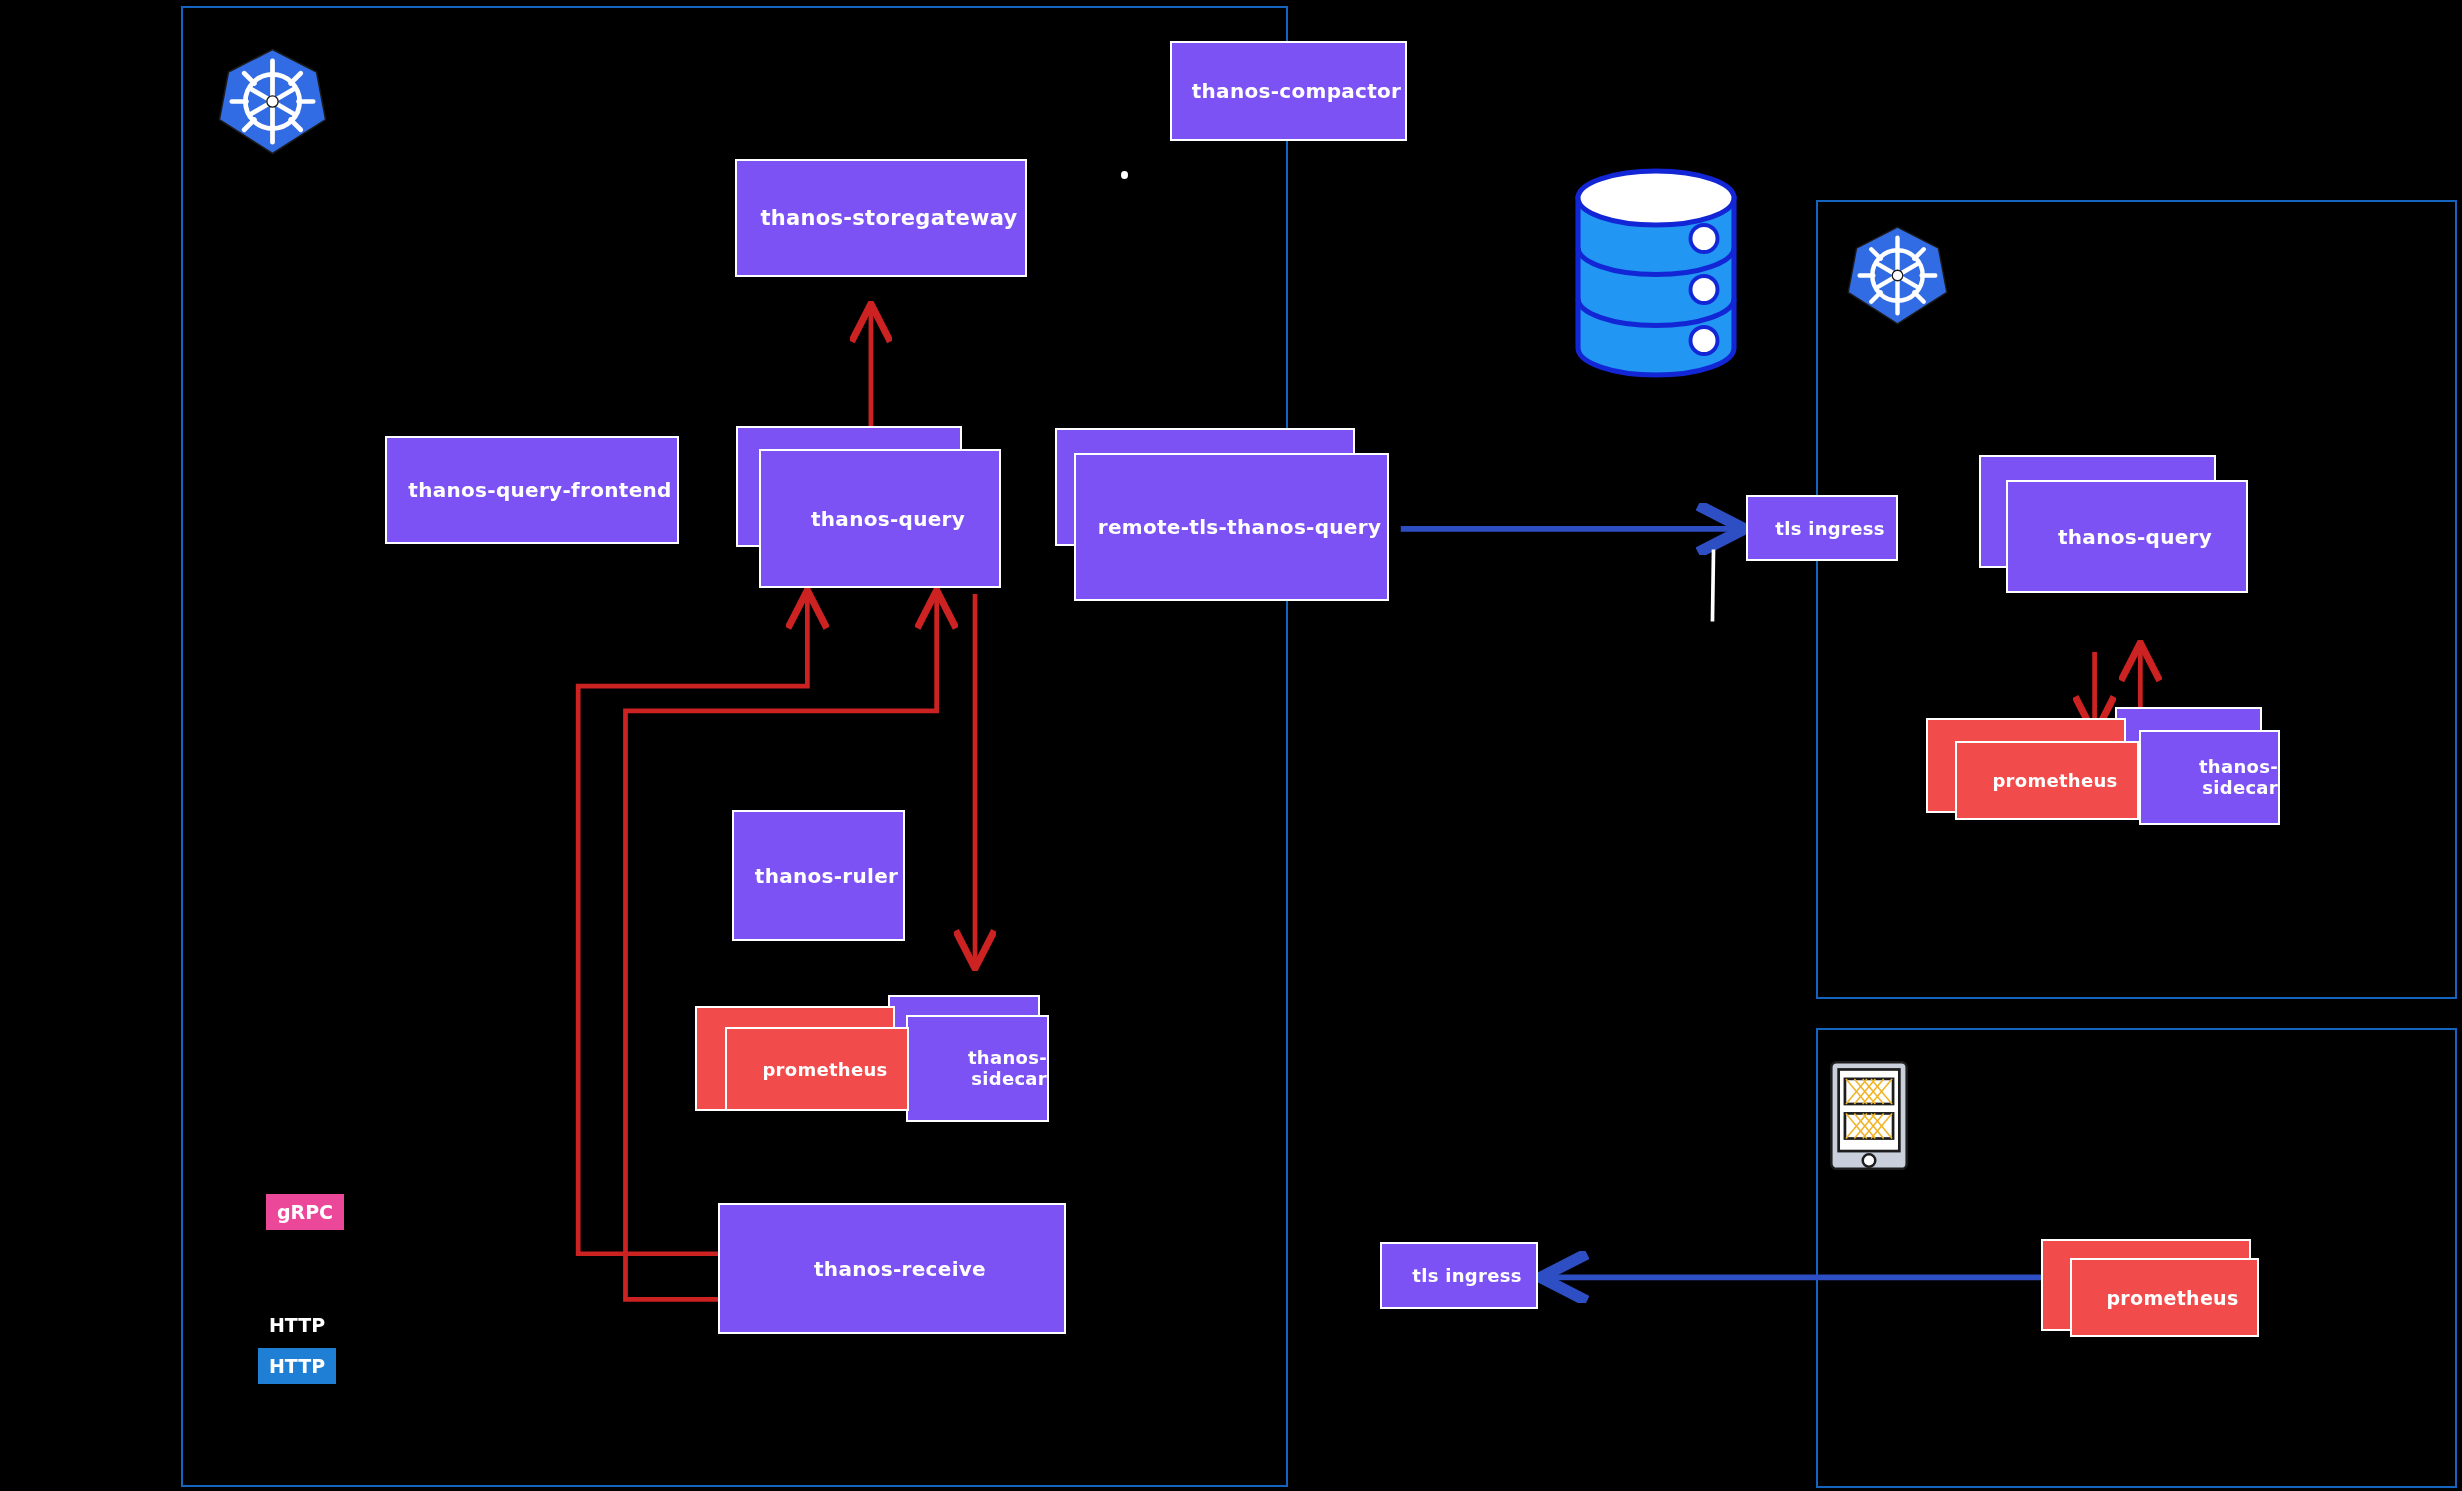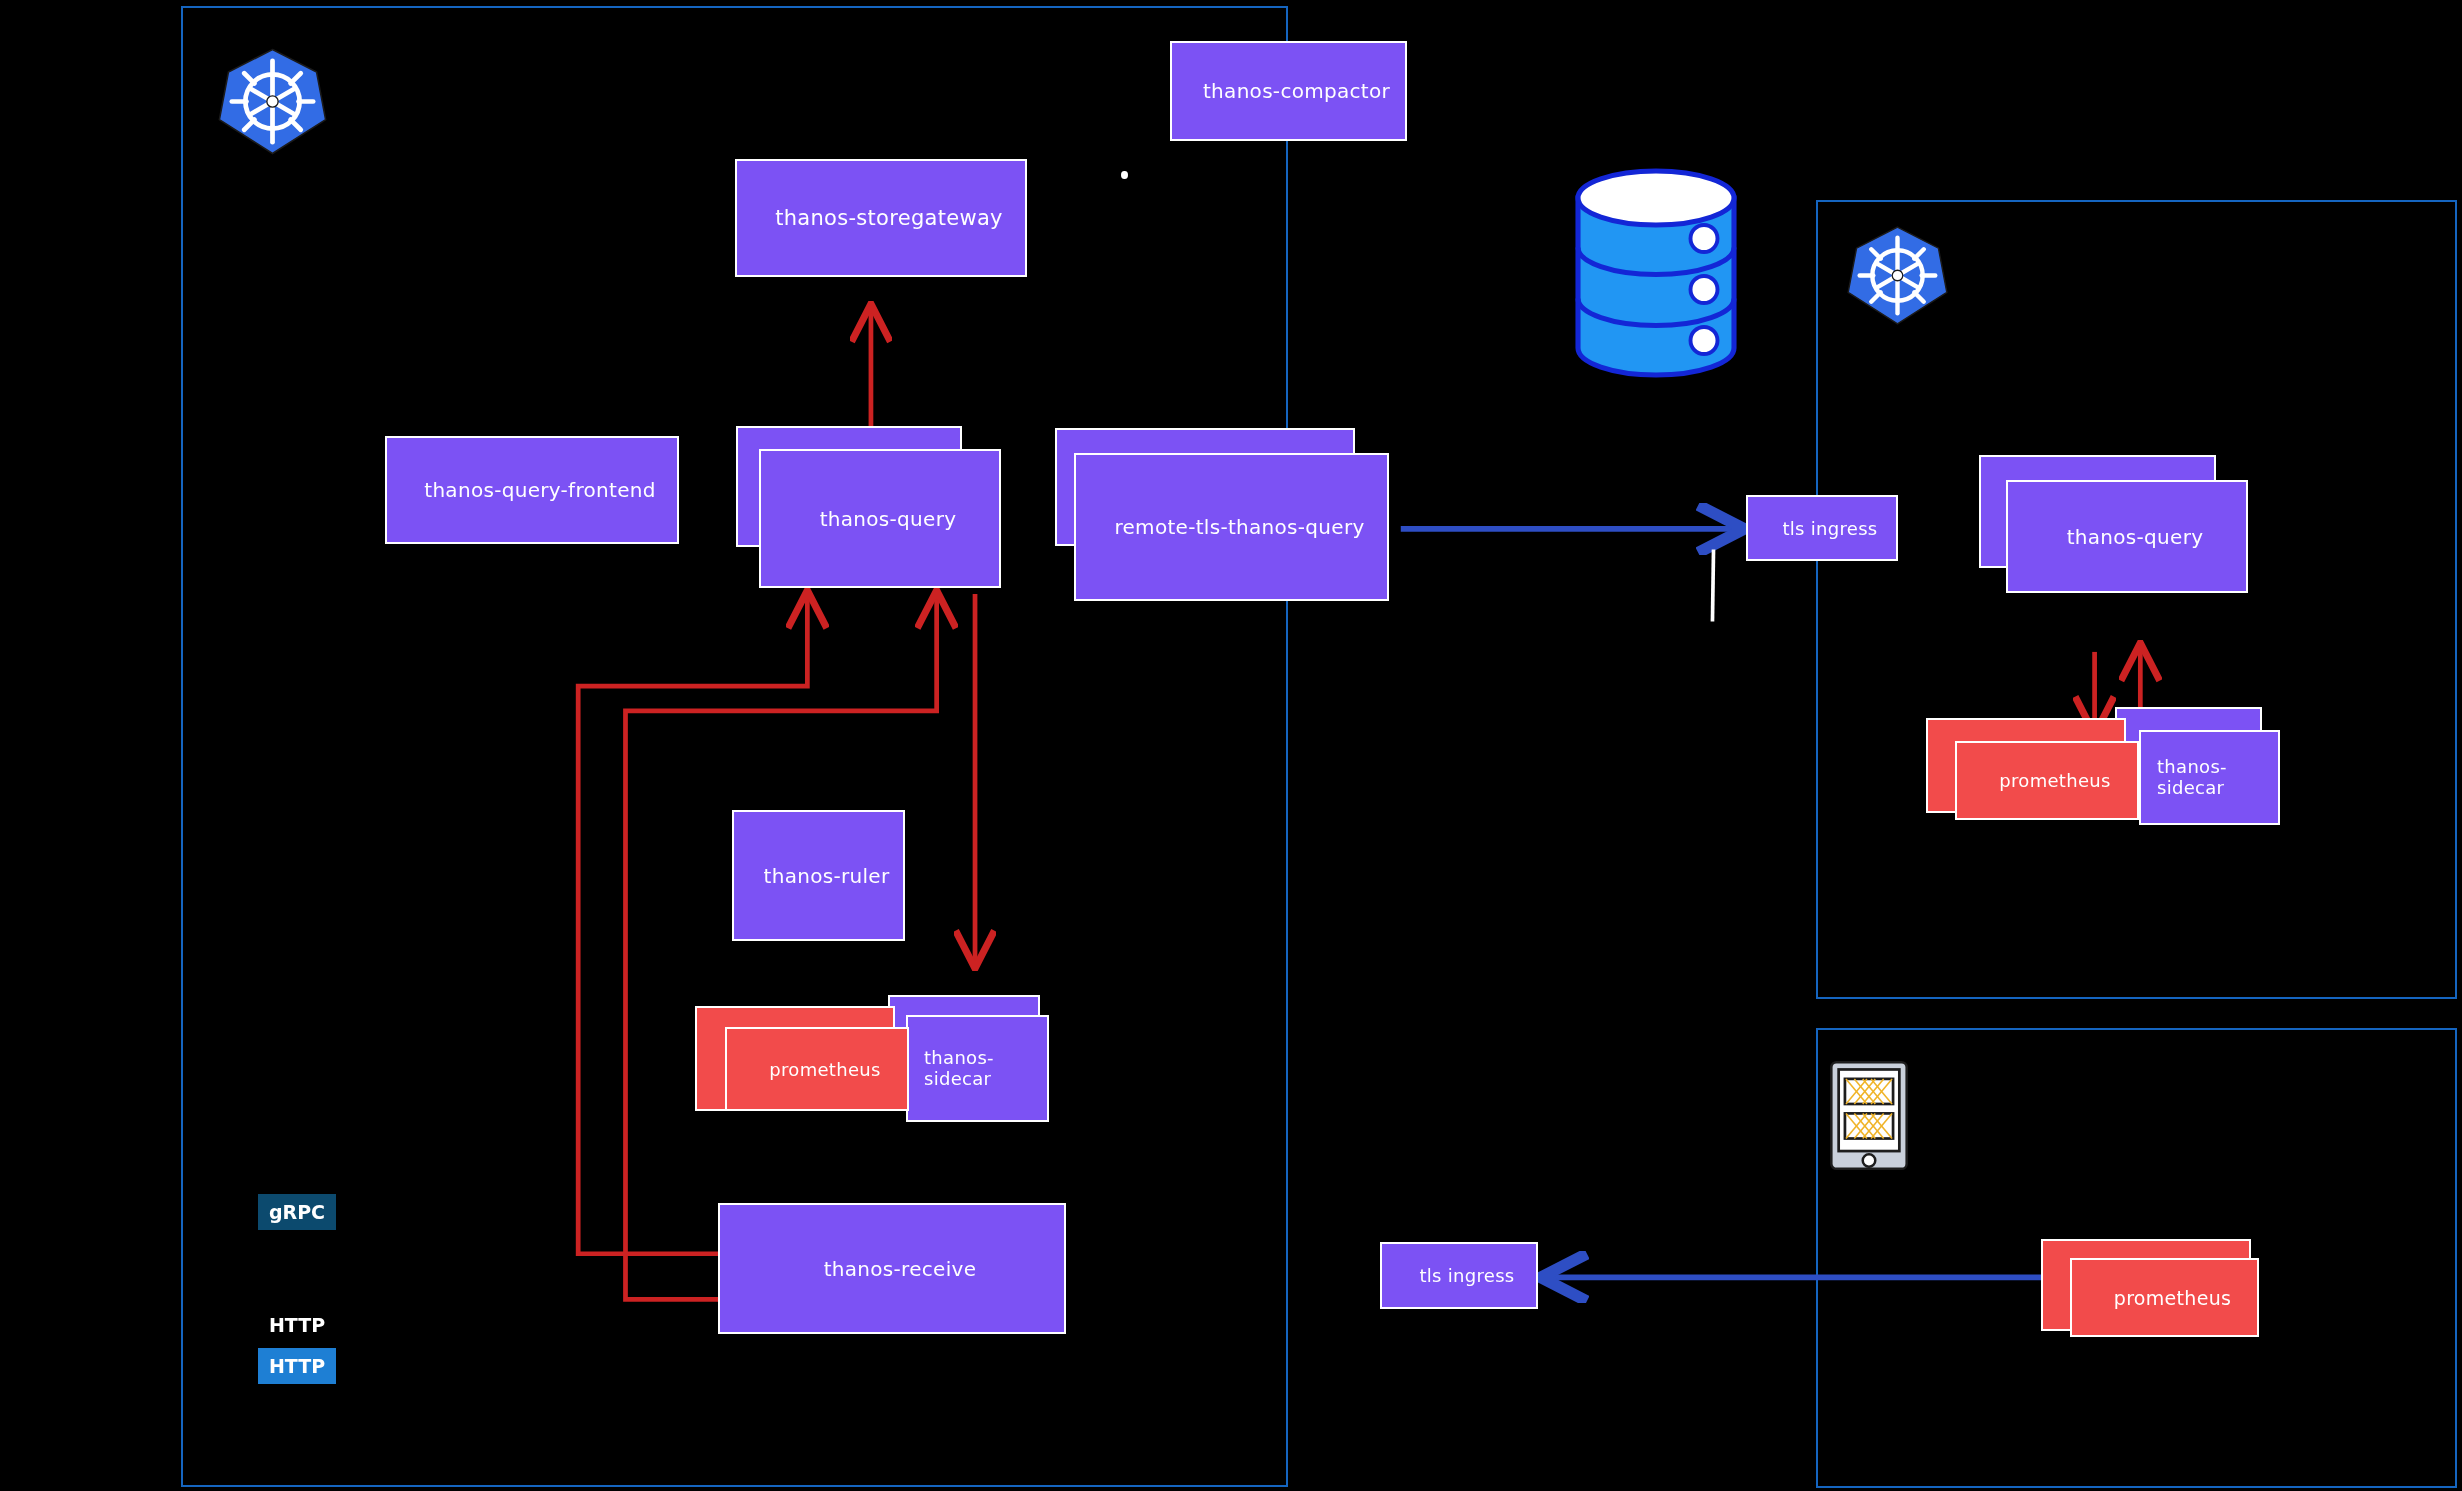--- a/index.html
+++ b/index.html
@@ -4,33 +4,33 @@
 <style>
   html,body{margin:0;padding:0;background:#000;}
   body{font-family:"DejaVu Sans", sans-serif;}
   #stage{position:relative;width:2462px;height:1492px;background:#000;overflow:hidden;}
 
   
   .cluster{position:absolute;border:2.1px solid #1565C0;box-sizing:border-box;}
 
   
   .node{position:absolute;box-sizing:border-box;display:flex;align-items:center;
-        justify-content:center;text-align:left;color:#fff;
-        font-family:"DejaVu Sans", sans-serif;font-weight:400;letter-spacing:0.3px;
+        justify-content:center;text-align:right;color:#fff;
+        font-family:"DejaVu Sans", sans-serif;font-weight:700;letter-spacing:0.3px;
         border:2.6px solid #ffffff;padding-left:16px;}
   .purple{background:#7C52F4;}
   .red{background:#F24B4B;margin-top:11px;}
   .ghost{position:absolute;box-sizing:border-box;border:2.6px solid #fff;}
   .ghost.purple{background:#7C52F4;}
   .ghost.red{background:#F24B4B;}
 
   
   .legend-item{position:absolute;display:flex;align-items:center;justify-content:center;
         color:#fff;font-weight:600;font-family:"DejaVu Sans", sans-serif;}
-  .lg-grpc{background:#0c4a6e;}
+  .lg-grpc{background:#ec4899;margin-left:8px;}
   .lg-https{background:#1E7FD4;}
   .lg-http{background:transparent;}
 
   
   svg.overlay{position:absolute;left:0;top:0;width:2462px;height:1492px;pointer-events:none;}
 
   
   .dbwrap{position:absolute;}
   
   .phonewrap{position:absolute;}

